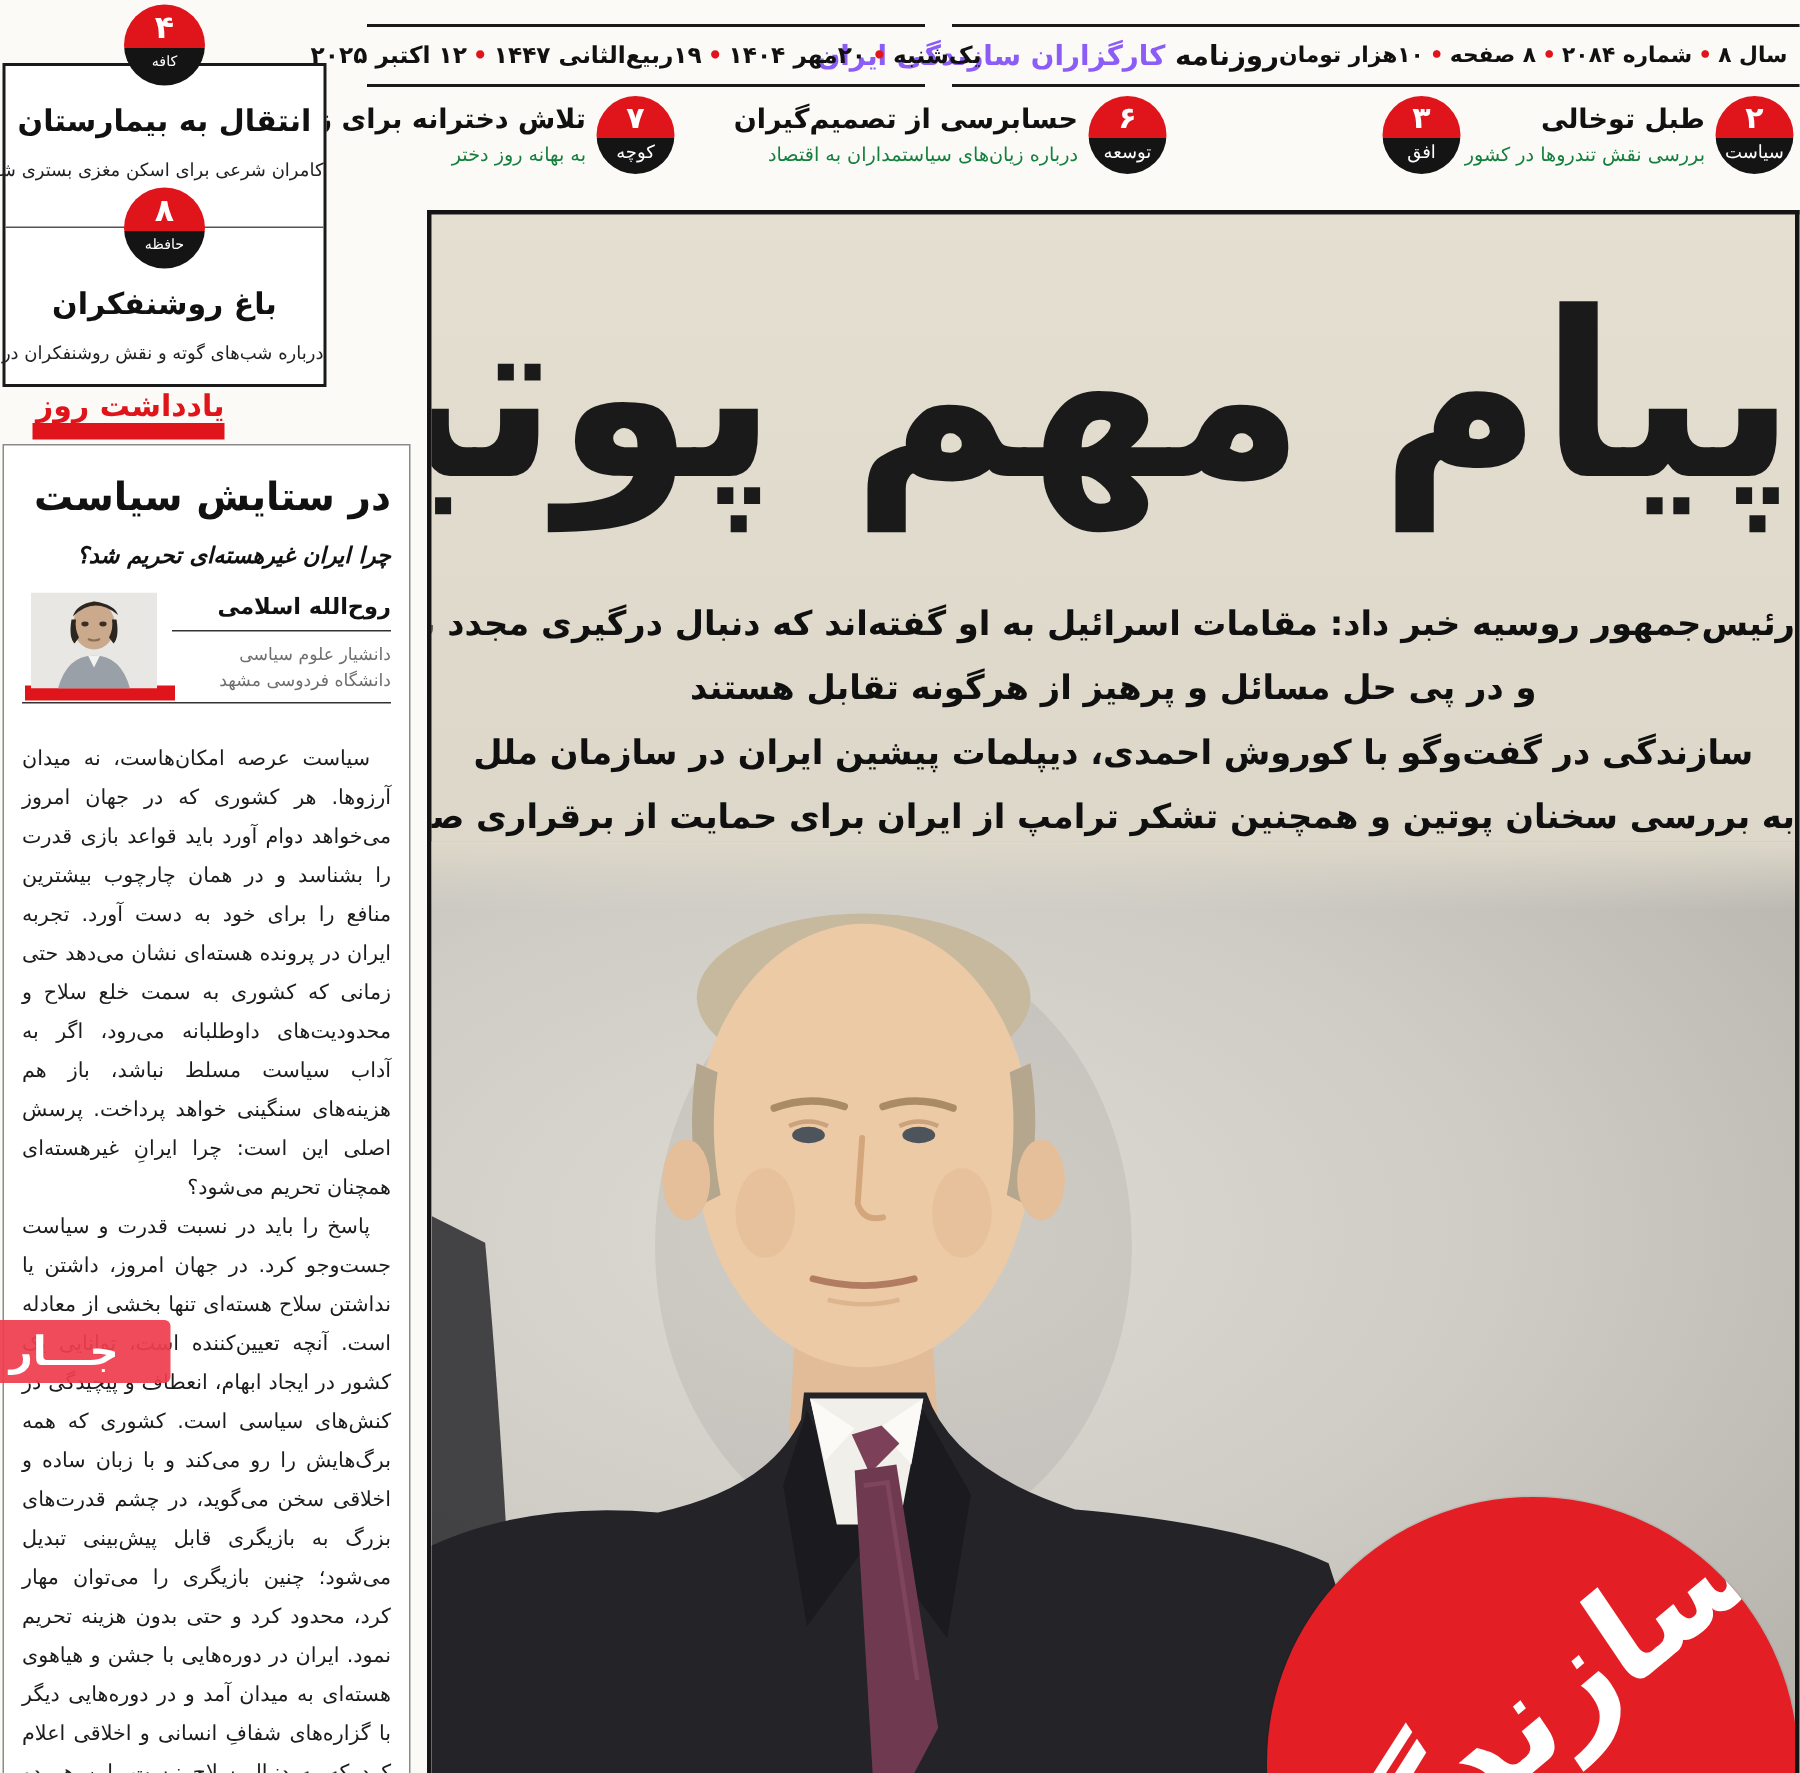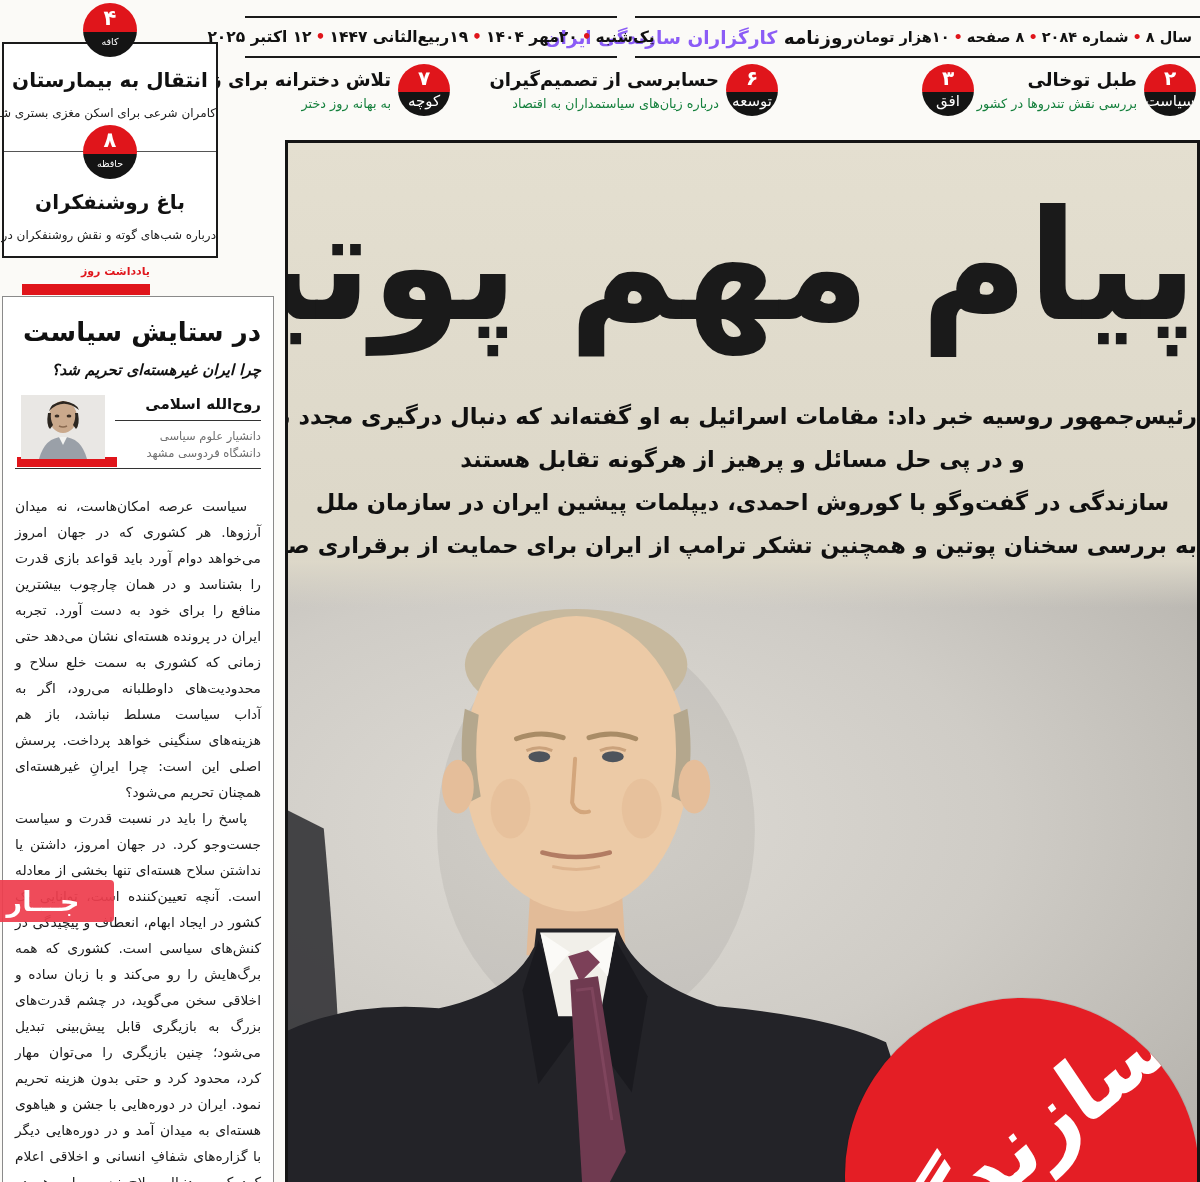--- a/index.html
+++ b/index.html
@@ -29,21 +29,21 @@
     font-size:15.5px; font-weight:bold; white-space:nowrap;
   }
   
   .strip-item { position:absolute; top:64px; display:flex; gap:7px; align-items:flex-start; }
   .badge {
     flex:0 0 52px; width:52px; height:52px; border-radius:50%;
     background:linear-gradient(180deg,#e0151b 0 54%, #141414 54% 100%);
     color:#fff; text-align:center; overflow:hidden;
   }
   .badge .num { display:block; font-size:20px; font-weight:bold; line-height:27px; margin-top:1px; }
-  .badge .sec { display:block; font-size:15px; line-height:11px; margin-top:4px; }
+  .badge .sec { display:block; font-size:12px; line-height:11px; margin-top:4px; }
   .strip-text { padding-top:2px; }
   .strip-text .t { font-size:18px; font-weight:bold; line-height:27px; white-space:nowrap; }
   .strip-text .s { font-size:12.8px; color:#15803d; line-height:21px; white-space:nowrap; }
   
   .side-box {
     position:absolute; left:2px; top:42px; width:216px; height:216px;
     border:2.5px solid #1a1a1a; background:#fff;
   }
   .side-badge {
     position:absolute; left:50%; transform:translateX(-50%);
@@ -55,21 +55,21 @@
   .side-badge .sec { display:block; font-size:9.5px; line-height:11px; margin-top:4px; }
   .sb1 { top:-41px; } .sb2 { top:81px; }
   .side-div { position:absolute; left:0; right:0; top:107px; border-top:1.5px solid #555; }
   .side-t { position:absolute; left:0; right:0; text-align:center; font-size:20px; font-weight:bold; white-space:nowrap; }
   .side-s { position:absolute; left:0; right:0; text-align:center; font-size:12px; color:#222; white-space:nowrap; }
   .st1 { top:24px; } .ss1 { top:62px; }
   .st2 { top:146px; } .ss2 { top:184px; }
   
   .kicker-wrap { position:absolute; left:2px; top:260px; width:272px; padding-left:20px; text-align:left; direction:ltr; }
   .kicker-inner { display:inline-block; direction:rtl; text-align:right; }
-  .kicker { color:#e0151b; font-size:11px; font-weight:bold; line-height:20px; }
+  .kicker { color:#e0151b; font-size:20px; font-weight:bold; line-height:20px; }
   .kicker-bar { width:128px; height:11px; background:#e0151b; margin-top:2px; margin-right:auto; }
   .note-box {
     position:absolute; left:2px; top:296px; width:272px; height:920px;
     border:1.2px solid #8a8a8a; background:#fff; padding:20px 12px 0 12px;
   }
   .note-title { font-size:26px; font-weight:bold; text-align:right; letter-spacing:-.5px; }
   .note-sub { font-size:15px; font-weight:bold; margin-top:14px; text-align:right;font-style:italic; }
   .note-author { position:relative; height:88px; margin-top:16px; }
   .note-photo { position:absolute; left:6px; top:0; width:84px; height:64px; z-index:2; }
   .note-photo-bar { position:absolute; left:2px; top:62px; width:100px; height:10px; background:#e0151b; z-index:1; }

